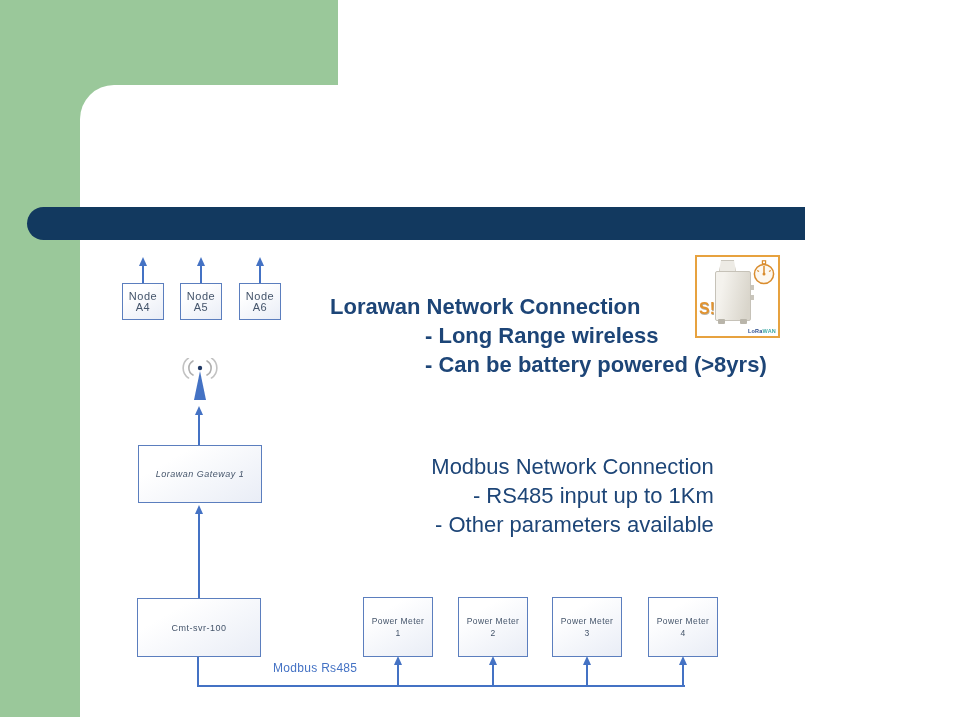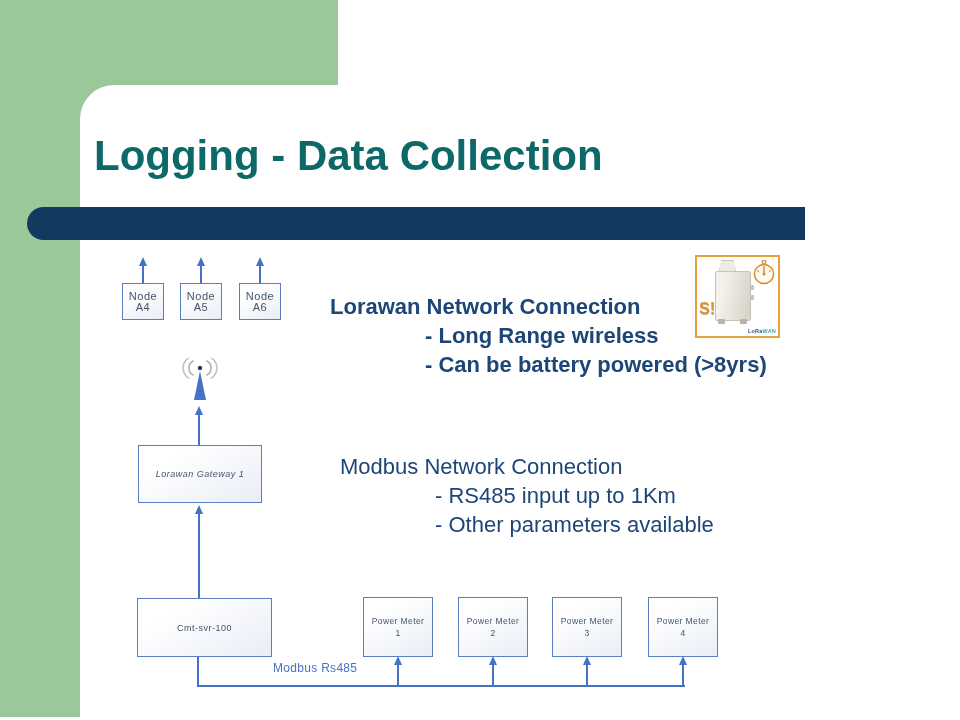--- a/index.html
+++ b/index.html
@@ -51,21 +51,20 @@
 </head>
 <body>
 
 <div class="slide">
 
   <div class="abs green-top"></div>
   <div class="abs green-col"></div>
   <div class="abs sheet"></div>
   <div class="abs navy-bar"></div>
 
-  <div class="abs page-title">Logging - Data Collection</div>
 
   <div class="abs arr-up" style="left:138.5px;top:257px;"></div>
   <div class="vline" style="left:142.2px;top:265px;height:18px;"></div>
   <div class="dbox nodebox" style="left:122px;top:283px;">
     <span>Node</span>
     <span>A4</span>
   </div>
 
   <div class="abs arr-up" style="left:196.5px;top:257px;"></div>
   <div class="vline" style="left:200.2px;top:265px;height:18px;"></div>
@@ -93,21 +92,21 @@
   <div class="abs arr-up" style="left:194.7px;top:406px;"></div>
   <div class="vline" style="left:198.4px;top:414px;height:31px;"></div>
 
   <div class="dbox bigbox" style="left:138px;top:445px;width:124px;height:58px;font-style:italic;">
     <span>Lorawan Gateway 1</span>
   </div>
 
   <div class="abs arr-up" style="left:194.7px;top:505px;"></div>
   <div class="vline" style="left:198.4px;top:514px;height:84px;"></div>
 
-  <div class="dbox bigbox" style="left:137px;top:598px;width:135px;height:59px;">
+  <div class="dbox bigbox" style="left:137px;top:598px;width:124px;height:59px;">
     <span>Cmt-svr-100</span>
   </div>
 
   <div class="busline" style="left:196.7px;top:657px;width:2.6px;height:30px;"></div>
   <div class="busline" style="left:196.7px;top:684.5px;width:488px;height:2.6px;"></div>
   <div class="abs bus-label">Modbus Rs485</div>
 
   <div class="abs arr-up" style="left:393.5px;top:656px;"></div>
   <div class="vline" style="left:397.2px;top:664px;height:21px;width:1.6px;"></div>
   <div class="abs arr-up" style="left:488.5px;top:656px;"></div>
@@ -135,21 +134,21 @@
   </div>
 
   <div class="tblock" style="left:330px;top:292px;font-weight:bold;">
     <div>Lorawan Network Connection</div>
     <div class="bullets">
       <div>- Long Range wireless</div>
       <div>- Can be battery powered (&gt;8yrs)</div>
     </div>
   </div>
 
-  <div class="tblock" style="left:340px;top:452px;">
+  <div class="tblock" style="left:340px;top:452px;text-align:right;">
     <div>Modbus Network Connection</div>
     <div class="bullets">
       <div>- RS485 input up to 1Km</div>
       <div>- Other parameters available</div>
     </div>
   </div>
 
   <div class="abs product">
     <div class="abs dev-cap"></div>
     <div class="abs dev-body"></div>

